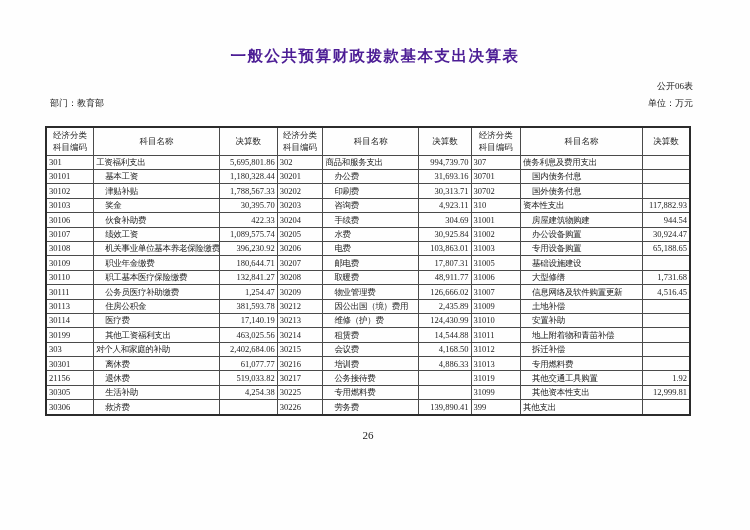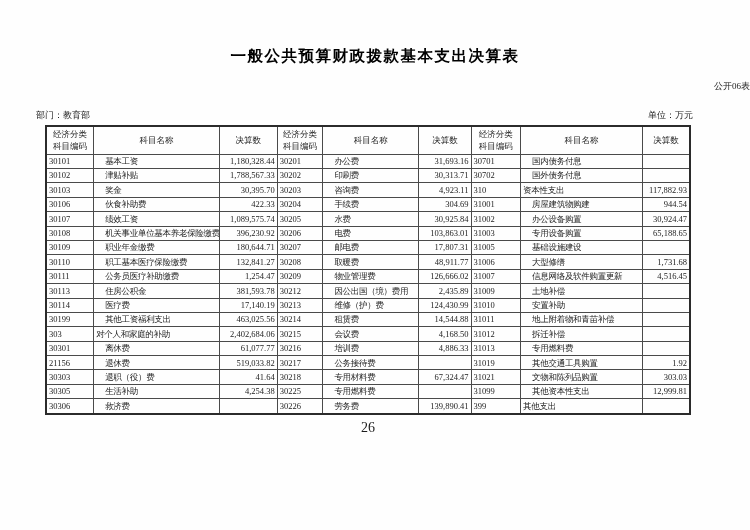--- a/index.html
+++ b/index.html
@@ -11,37 +11,38 @@
     position:relative;
     overflow:hidden;
   }
   .sheet{position:absolute;inset:0;background:#fefefe;}
   .doc-title{
     margin-top:46px;
     text-align:center;
     font-size:15.5px;
     font-weight:bold;
     letter-spacing:1.5px;
-    color:#000000;
+    color:#4c1d95;
   }
   .meta-right{
     margin-top:13px;
+    padding-right:57px;
     text-align:right;
     font-size:9px;
   }
   .meta-row{
-    margin-top:16px;
-    padding:0 57px 0 36px;
+    margin-top:4px;
+    padding:0 57px 0 50px;
     display:flex;
     justify-content:space-between;
     font-size:9px;
     gap:31px;
   }
   table.fin{
-    margin:3px auto 0 45px;
+    margin:16px auto 0 45px;
     width:646px;
     border-collapse:collapse;
     table-layout:fixed;
     font-size:8.5px;
   }
   table.fin th, table.fin td{
     border:1px solid #4a4a4a;
     padding:0 2px;
     overflow:hidden;
     white-space:nowrap;
@@ -54,23 +55,23 @@
     line-height:1.35;
     padding:1px 1px;
   }
   table.fin td{height:13.4px;line-height:1;}
   td.code{text-align:left;padding-left:4px;}
   td.name{text-align:left;padding-left:3px;letter-spacing:-0.3px;}
   td.name.indent{padding-left:11px;font-family:Liberation Serif, serif;}
   td.amount{text-align:right;padding-right:3px;font-family:"Liberation Serif",serif;}
   .th-code div{line-height:1.45;}
   .page-num{
-    margin-top:5px;
+    margin-top:13px;
     text-align:center;
-    font-size:14px;
+    font-size:11px;
     width:646px;
     margin-left:45px;
   }
 </style>
 </head>
 <body>
 
 <div class="sheet">
 
   <div class="doc-title">一般公共预算财政拨款基本支出决算表</div>
@@ -111,20 +112,31 @@
         <th class="th-code">
           <div>经济分类</div>
             <div>科目编码</div>
         </th>
         <th>科目名称</th>
         <th>决算数</th>
       </tr>
     </thead>
     <tbody>
         <tr>
+          <td class="code">301</td>
+          <td class="name">工资福利支出</td>
+          <td class="amount">5,695,801.86</td>
+          <td class="code">302</td>
+          <td class="name">商品和服务支出</td>
+          <td class="amount">994,739.70</td>
+          <td class="code">307</td>
+          <td class="name">债务利息及费用支出</td>
+          <td class="amount"></td>
+        </tr>
+        <tr>
           <td class="code">30101</td>
           <td class="name indent">基本工资</td>
           <td class="amount">1,180,328.44</td>
           <td class="code">30201</td>
           <td class="name indent">办公费</td>
           <td class="amount">31,693.16</td>
           <td class="code">30701</td>
           <td class="name indent">国内债务付息</td>
           <td class="amount"></td>
         </tr>
@@ -276,31 +288,20 @@
           <td class="name indent">退休费</td>
           <td class="amount">519,033.82</td>
           <td class="code">30217</td>
           <td class="name indent">公务接待费</td>
           <td class="amount"></td>
           <td class="code">31019</td>
           <td class="name indent">其他交通工具购置</td>
           <td class="amount">1.92</td>
         </tr>
         <tr>
-          <td class="code">30303</td>
-          <td class="name indent">退职（役）费</td>
-          <td class="amount">41.64</td>
-          <td class="code">30218</td>
-          <td class="name indent">专用材料费</td>
-          <td class="amount">67,324.47</td>
-          <td class="code">31021</td>
-          <td class="name indent">文物和陈列品购置</td>
-          <td class="amount">303.03</td>
-        </tr>
-        <tr>
           <td class="code">30305</td>
           <td class="name indent">生活补助</td>
           <td class="amount">4,254.38</td>
           <td class="code">30225</td>
           <td class="name indent">专用燃料费</td>
           <td class="amount"></td>
           <td class="code">31099</td>
           <td class="name indent">其他资本性支出</td>
           <td class="amount">12,999.81</td>
         </tr>

